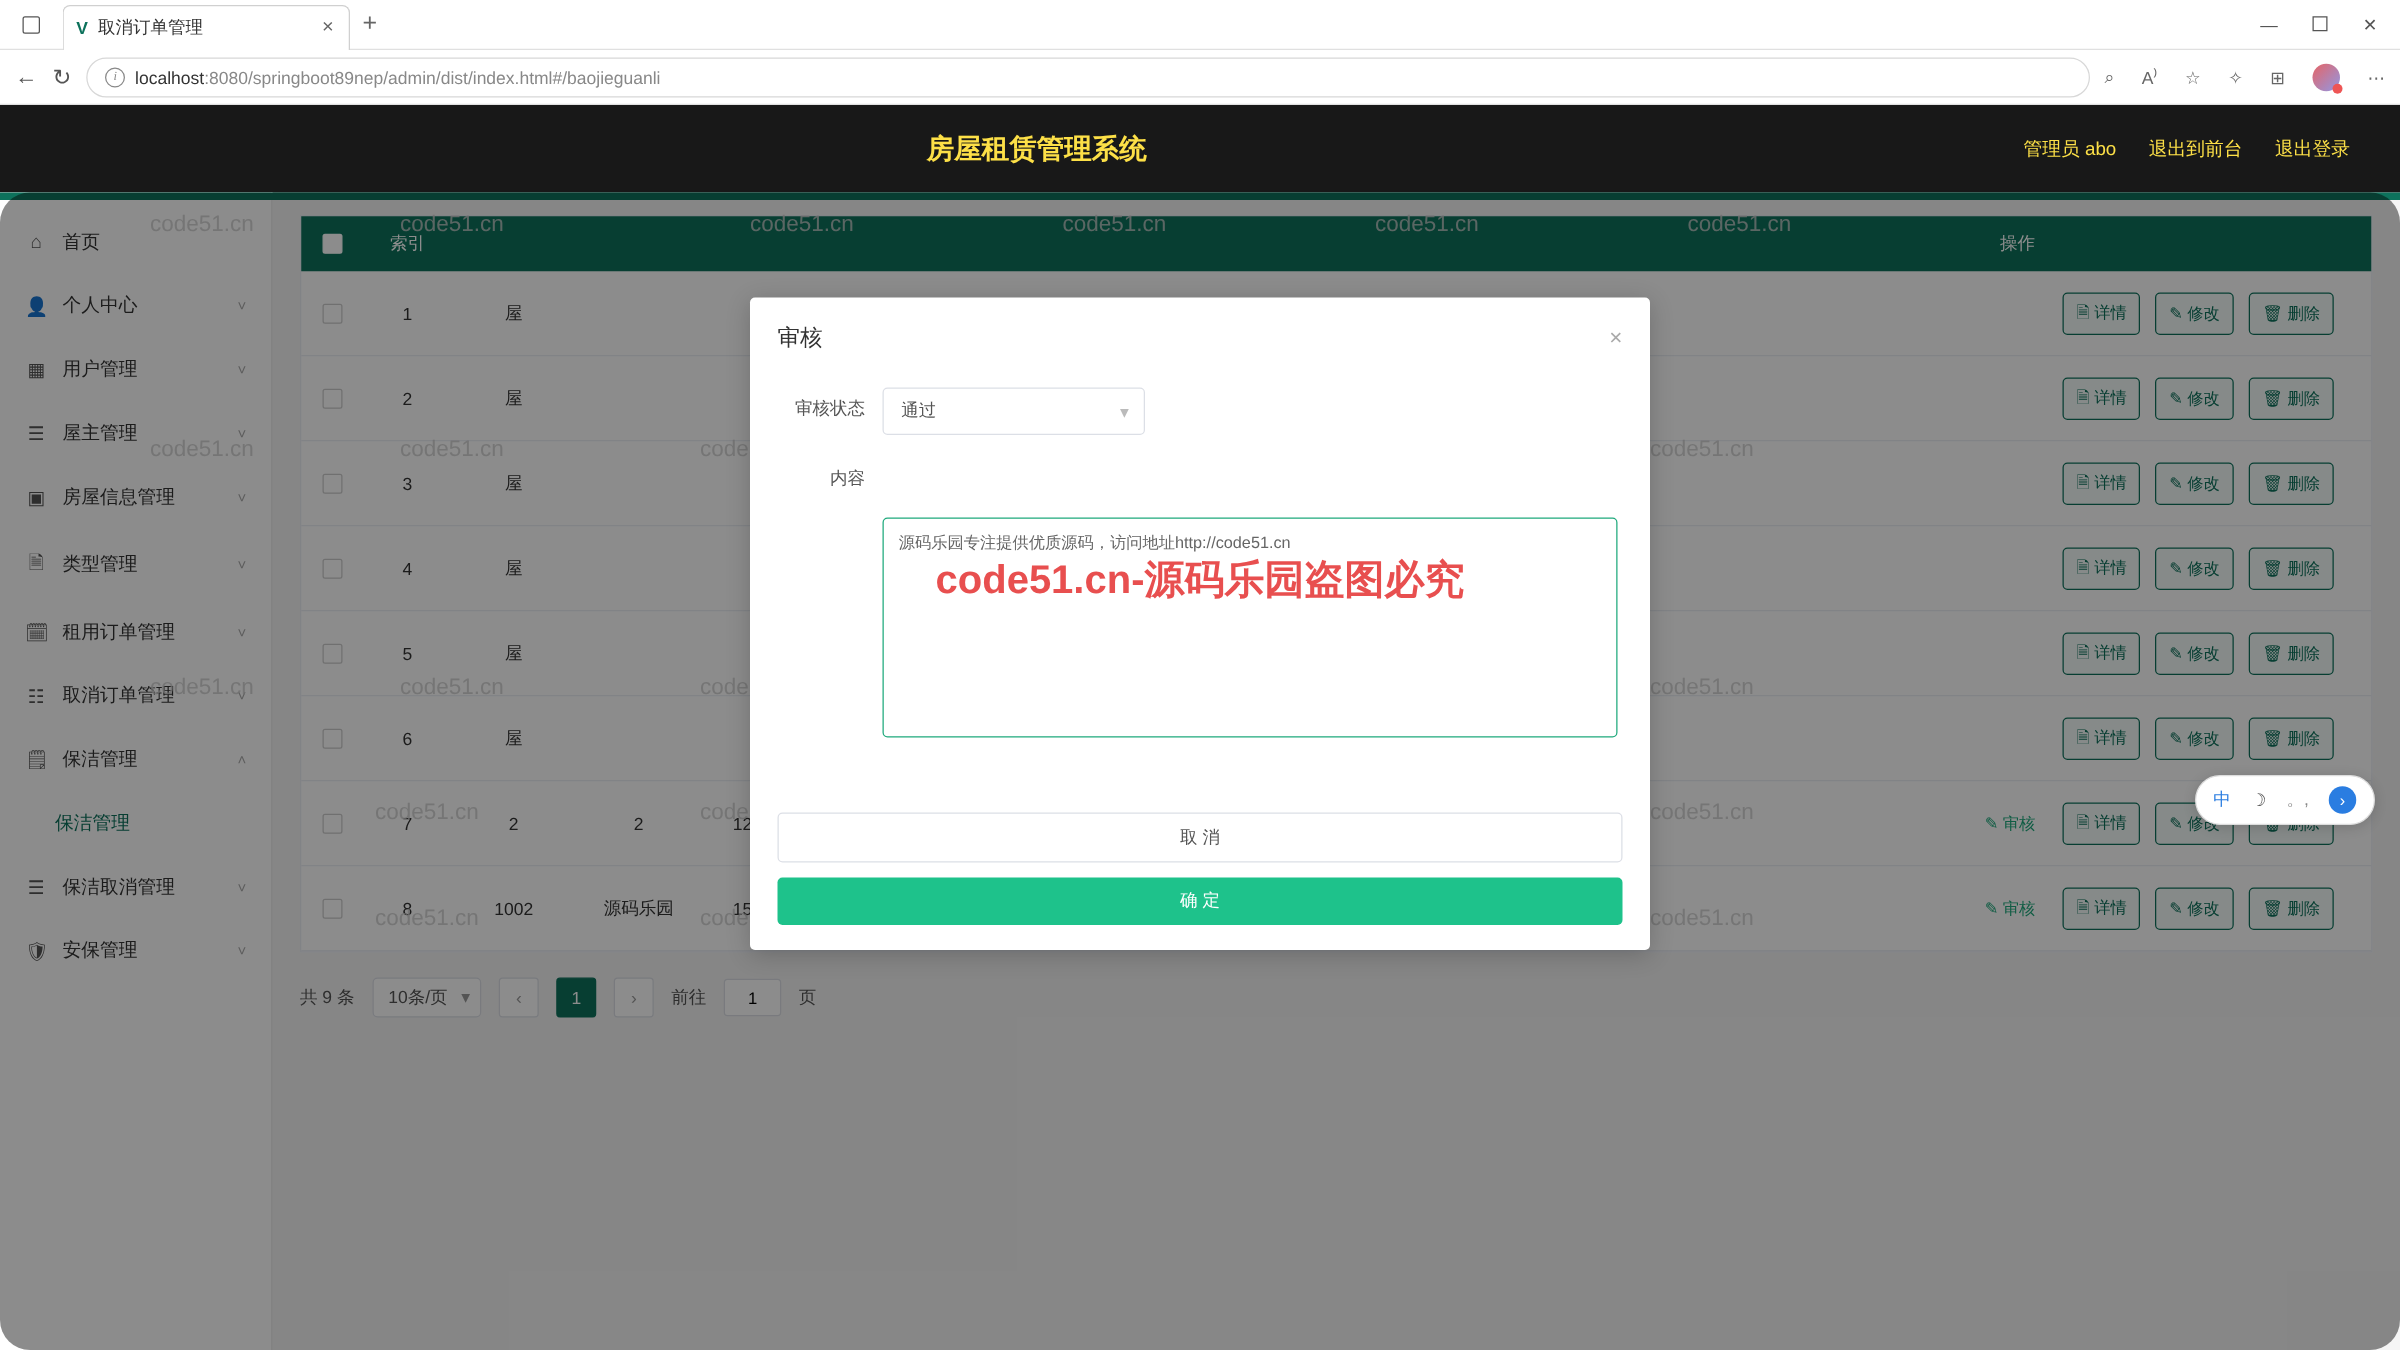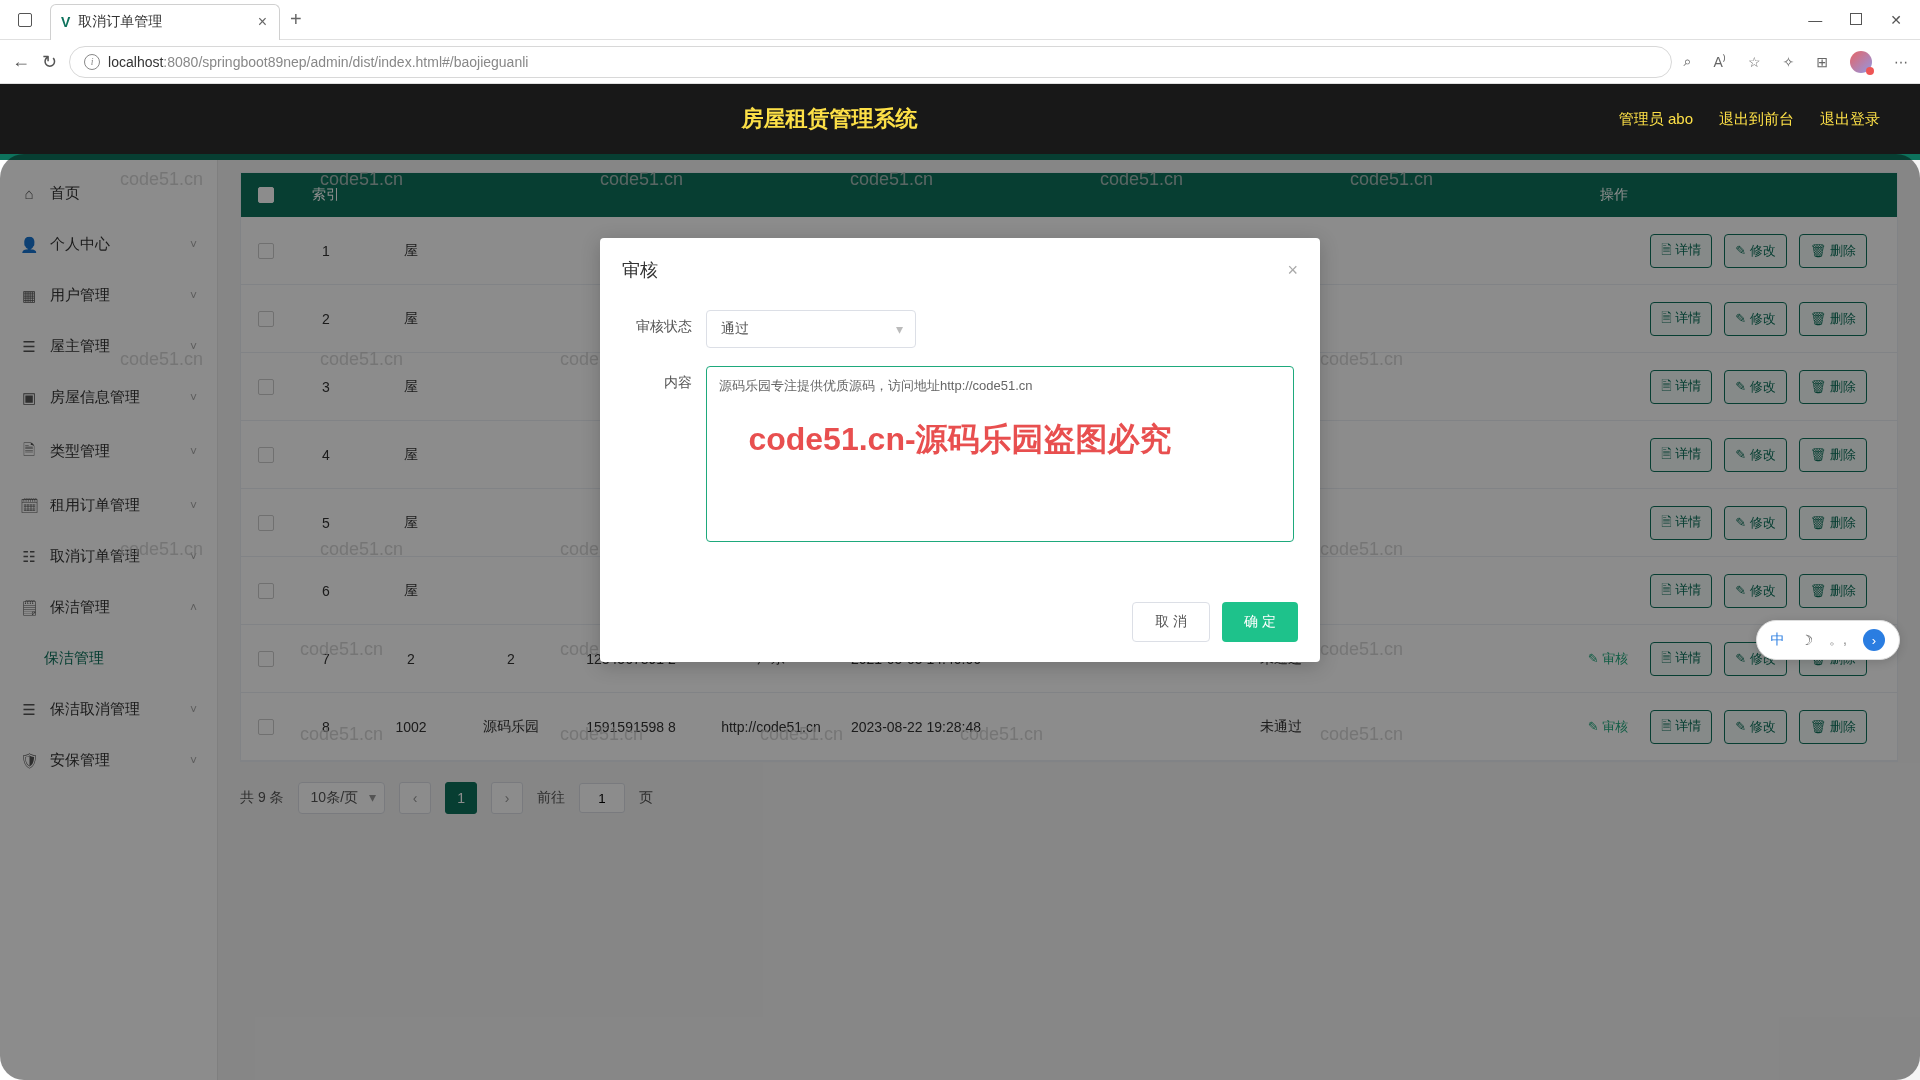--- a/index.html
+++ b/index.html
@@ -64,22 +64,22 @@
 .overlay{position:absolute; inset:0; background:rgba(0,0,0,0.45); display:flex; align-items:flex-start; justify-content:center; padding-top:84px;border-radius:24px;}
 .modal{width:720px; background:#fff; border-radius:4px; box-shadow:0 4px 20px rgba(0,0,0,.2);}
 .modal-head{padding:20px 22px 10px; display:flex; align-items:center;}
 .modal-head h3{font-size:18px; font-weight:500;}
 .modal-head .mclose{margin-left:auto; color:#aaa; font-size:18px;}
 .modal-body{padding:18px 26px 28px;}
 .form-row{display:flex; align-items:flex-start; margin-bottom:18px;}
 .form-lbl{width:80px; text-align:right; padding-right:14px; color:#555; padding-top:8px; font-size:14px;}
 .sel{flex:0 0 210px; height:38px; border:1px solid #dcdfe6; border-radius:4px; padding:0 30px 0 14px; display:flex; align-items:center; color:#555; position:relative;}
 .sel::after{content:"▾"; position:absolute; right:12px; color:#bbb;}
-.txtarea{flex:1; min-height:176px; border:1px solid #1ea97c; border-radius:4px; padding:10px 12px; font-size:13px; color:#666; resize:vertical;}
-.modal-foot{display:flex; justify-content:flex-end; gap:12px; padding:14px 22px 20px;}
+.txtarea{flex:1; min-height:176px; border:1px solid #1ea97c; border-radius:4px; padding:10px 12px; font-size:13px; color:#666; resize:vertical;margin-top:48px;}
+.modal-foot{display:flex; justify-content:flex-end; gap:12px; padding:14px 22px 20px;flex-direction:column;}
 .mbtn{padding:10px 22px; border-radius:4px; font-size:14px;}
 .mbtn.cancel{background:#fff; border:1px solid #dcdfe6; color:#555;}
 .mbtn.ok{background:#1ec28b; border:none; color:#fff;}
 .watermark-txt{position:absolute; left:50%; top:50%; transform:translate(-50%,-50%); font-size:32px; font-weight:bold; color:rgba(230,60,60,.9); pointer-events:none; white-space:nowrap;}
 .wm{position:absolute; color:#ccc; font-size:18px; pointer-events:none; user-select:none; opacity:.8;}
 .ime{position:absolute; right:20px; bottom:420px; background:#fff; border:1px solid #ddd; border-radius:22px; box-shadow:0 2px 10px rgba(0,0,0,.15); display:flex; align-items:center; gap:16px; padding:8px 14px; font-size:14px;}
 .ime .arrow{width:22px;height:22px;border-radius:50%;background:#2a7de1;color:#fff;display:flex;align-items:center;justify-content:center;font-size:13px;}
 </style>
 </head>
 <body>

